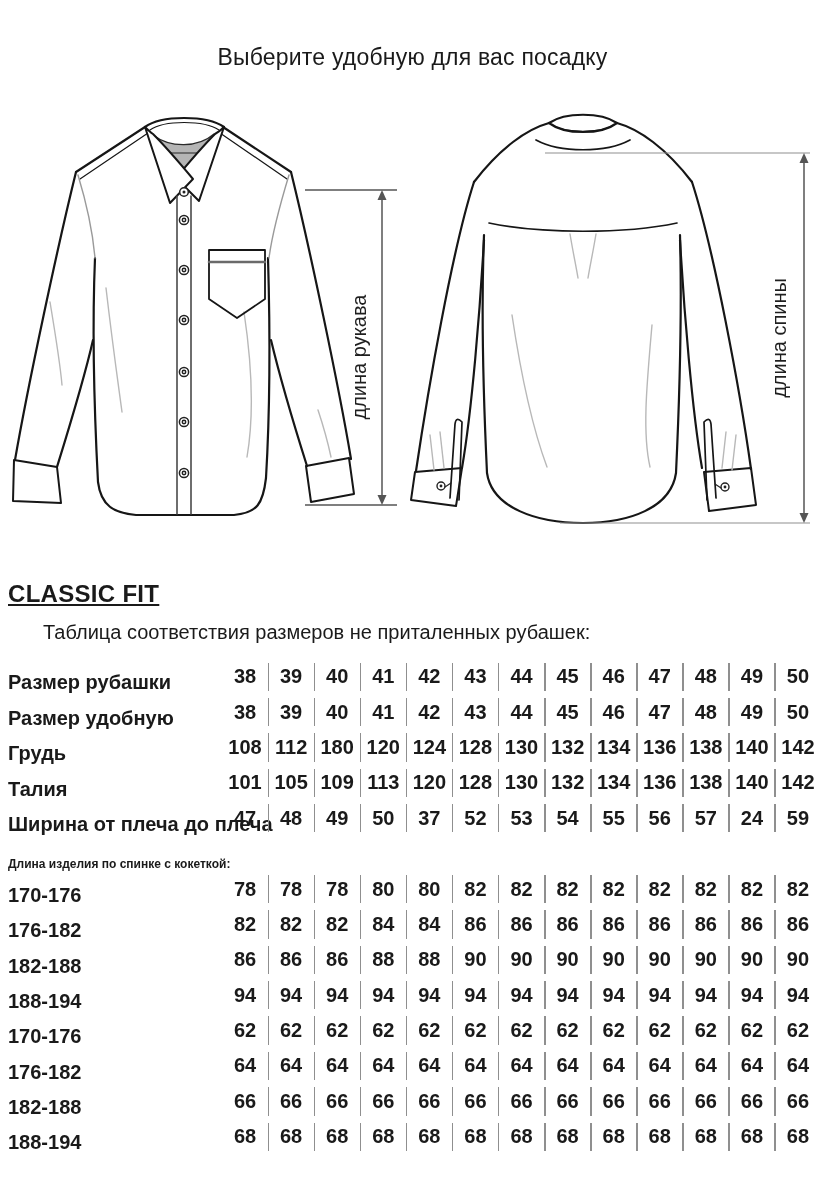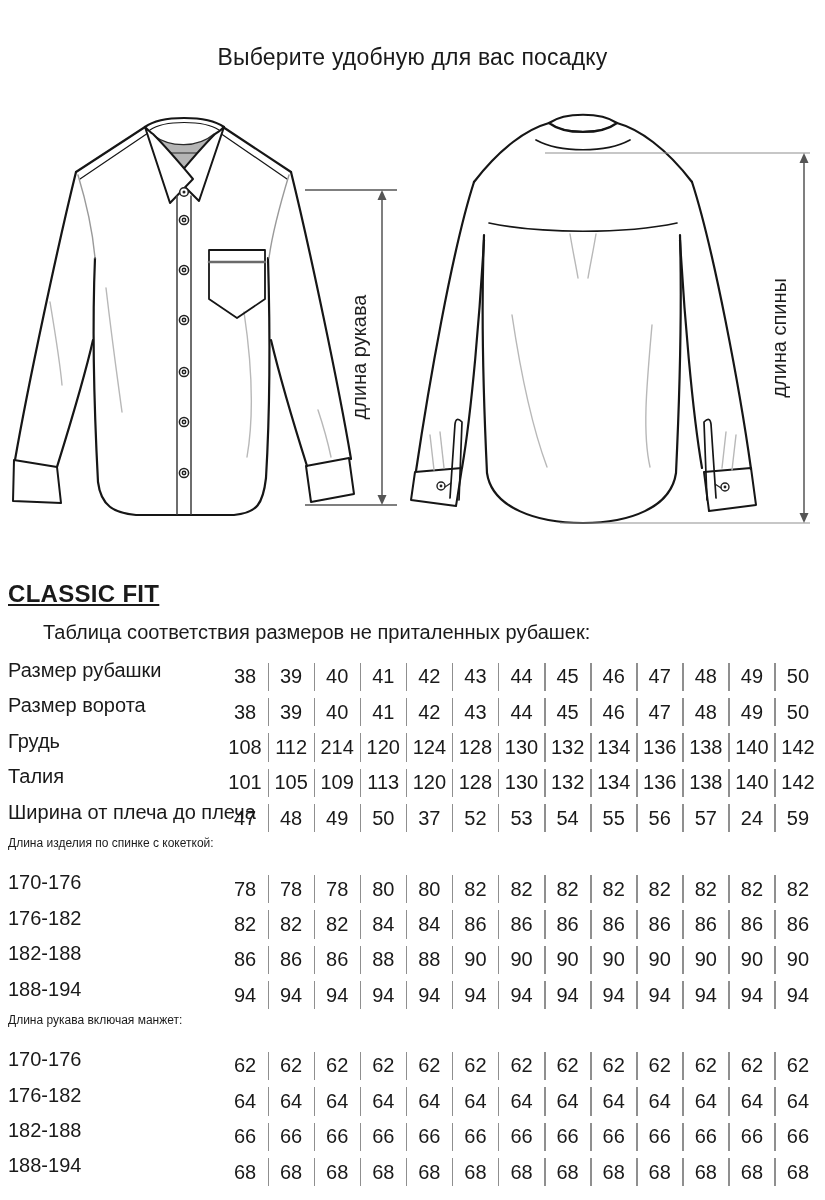--- a/index.html
+++ b/index.html
@@ -5,21 +5,21 @@
   html,body{margin:0;padding:0;background:#fff;}
   .canvas{position:relative;width:825px;height:1200px;background:#ffffff;
           font-family:"Liberation Sans",sans-serif;color:#1a1a1a;overflow:hidden;}
   .title{position:absolute;top:44px;left:0;width:100%;text-align:center;
          font-size:23px;font-weight:400;letter-spacing:.2px;}
   .diagram{position:absolute;top:110px;left:0;width:825px;height:445px;}
   .diagram text{font-family:"Liberation Sans",sans-serif;font-size:20px;fill:#1f1f1f;}
   .fit-heading{position:absolute;top:580px;left:8px;font-size:24px;font-weight:700;letter-spacing:.3px;text-decoration:underline;}
   .fit-subtitle{position:absolute;top:621px;left:8px;font-size:20px;margin-left:35px;}
   .size-table{position:absolute;top:659px;left:8px;width:813px;}
-  .trow{height:35.4px;display:flex;align-items:flex-start;font-size:20px;}
+  .trow{height:35.4px;display:flex;align-items:flex-end;font-size:20px;font-weight:bold;}
   .theading{font-size:12px;}
   .tlabel{width:214px;flex:none;white-space:nowrap;}
   .tcells{flex:1;display:flex;height:100%;}
   .cell{flex:1;display:flex;align-items:center;justify-content:center;position:relative;}
   .cell:not(:last-child)::after{content:"";position:absolute;right:-1px;top:3.5px;bottom:3.5px;
         width:1.5px;background:#8f8f8f;}
 </style>
 </head>
 <body>
 
@@ -175,21 +175,21 @@
           <div class="cell">44</div>
           <div class="cell">45</div>
           <div class="cell">46</div>
           <div class="cell">47</div>
           <div class="cell">48</div>
           <div class="cell">49</div>
           <div class="cell">50</div>
         </div>
       </div>
       <div class="trow">
-        <div class="tlabel">Размер ворота</div>
+        <div class="tlabel">Размер удобную</div>
         <div class="tcells">
           <div class="cell">38</div>
           <div class="cell">39</div>
           <div class="cell">40</div>
           <div class="cell">41</div>
           <div class="cell">42</div>
           <div class="cell">43</div>
           <div class="cell">44</div>
           <div class="cell">45</div>
           <div class="cell">46</div>
@@ -197,21 +197,21 @@
           <div class="cell">48</div>
           <div class="cell">49</div>
           <div class="cell">50</div>
         </div>
       </div>
       <div class="trow">
         <div class="tlabel">Грудь</div>
         <div class="tcells">
           <div class="cell">108</div>
           <div class="cell">112</div>
-          <div class="cell">214</div>
+          <div class="cell">180</div>
           <div class="cell">120</div>
           <div class="cell">124</div>
           <div class="cell">128</div>
           <div class="cell">130</div>
           <div class="cell">132</div>
           <div class="cell">134</div>
           <div class="cell">136</div>
           <div class="cell">138</div>
           <div class="cell">140</div>
           <div class="cell">142</div>
@@ -319,21 +319,20 @@
           <div class="cell">94</div>
           <div class="cell">94</div>
           <div class="cell">94</div>
           <div class="cell">94</div>
           <div class="cell">94</div>
           <div class="cell">94</div>
           <div class="cell">94</div>
           <div class="cell">94</div>
         </div>
       </div>
-      <div class="trow theading">Длина рукава включая манжет:</div>
       <div class="trow">
         <div class="tlabel">170-176</div>
         <div class="tcells">
           <div class="cell">62</div>
           <div class="cell">62</div>
           <div class="cell">62</div>
           <div class="cell">62</div>
           <div class="cell">62</div>
           <div class="cell">62</div>
           <div class="cell">62</div>

